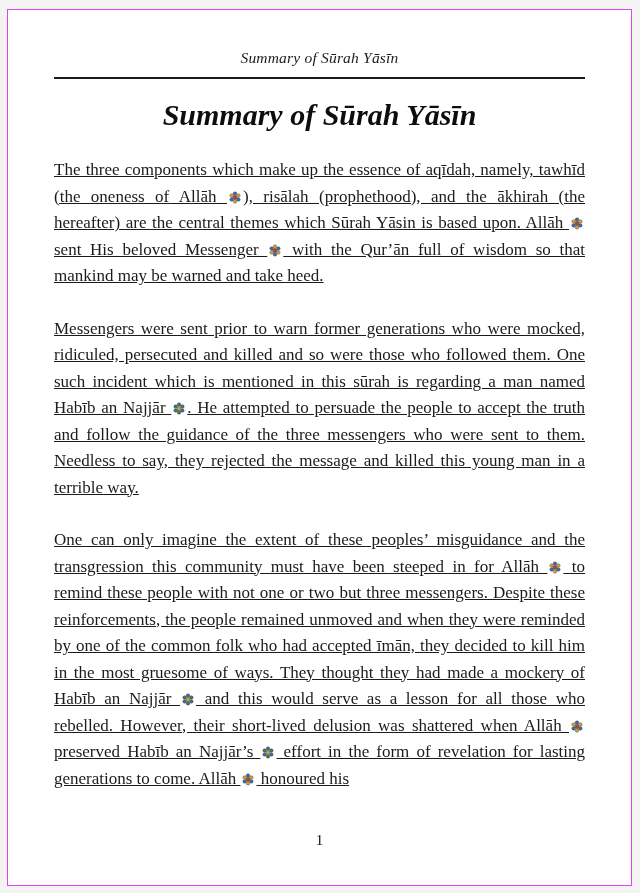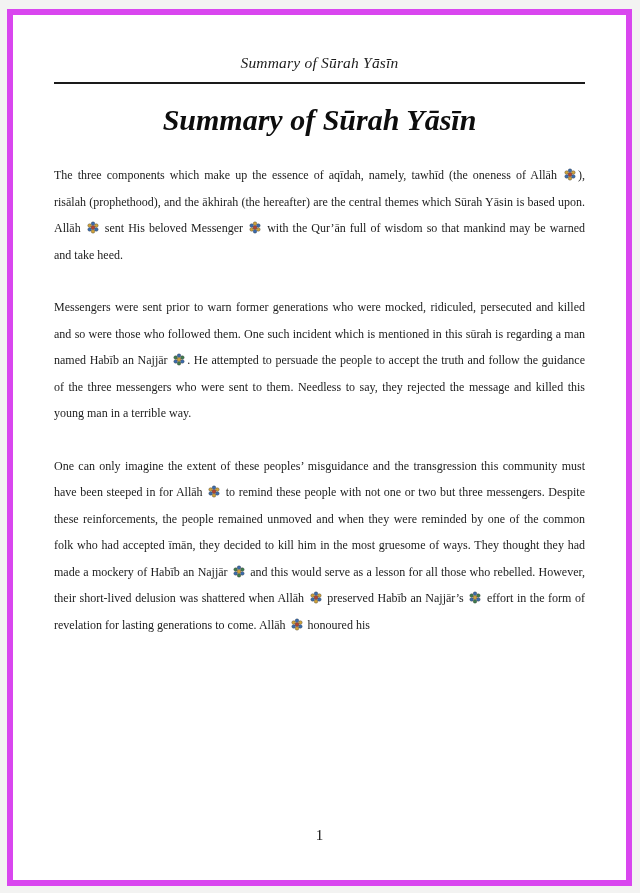--- a/index.html
+++ b/index.html
@@ -16,21 +16,21 @@
     overflow: hidden;
   }
   .page {
     position: absolute;
     left: 7px;
     top: 9px;
     width: 625px;
     height: 877px;
     box-sizing: border-box;
     background: #ffffff;
-    border: 6px solid #d946ef;
+    border: 1px solid #d946ef;
   }
   .running-header {
     margin-top: 39px;
     text-align: center;
     font-style: italic;
     font-size: 15.5px;
     line-height: 18px;
     color: #1c1c1c;
     letter-spacing: 0.2px;
   }
@@ -47,23 +47,24 @@
     font-weight: bold;
     font-style: italic;
     font-size: 30px;
     line-height: 34px;
     color: #0d0d0d;
   }
   .body-text {
     margin: 25px auto 0 auto;
     width: 531px;
     text-align: justify;
-    font-size: 12px;
+    font-size: 17px;
     line-height: 26.5px;
     color: #1b1b1b;
+    text-decoration: underline;
   }
   .body-text p {
     margin: 0 0 26px 0;
   }
   .body-text p:last-child {
     margin-bottom: 8px;
   }
   .honorific {
     display: inline-block;
     line-height: 0;

